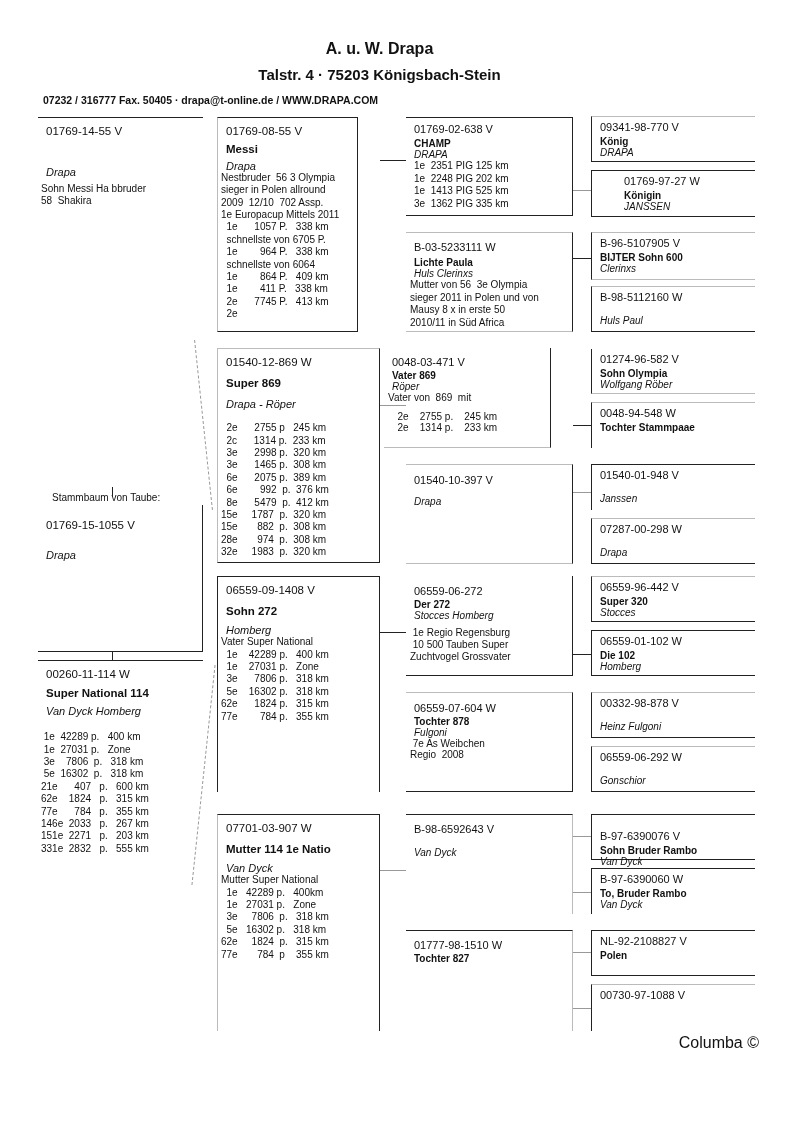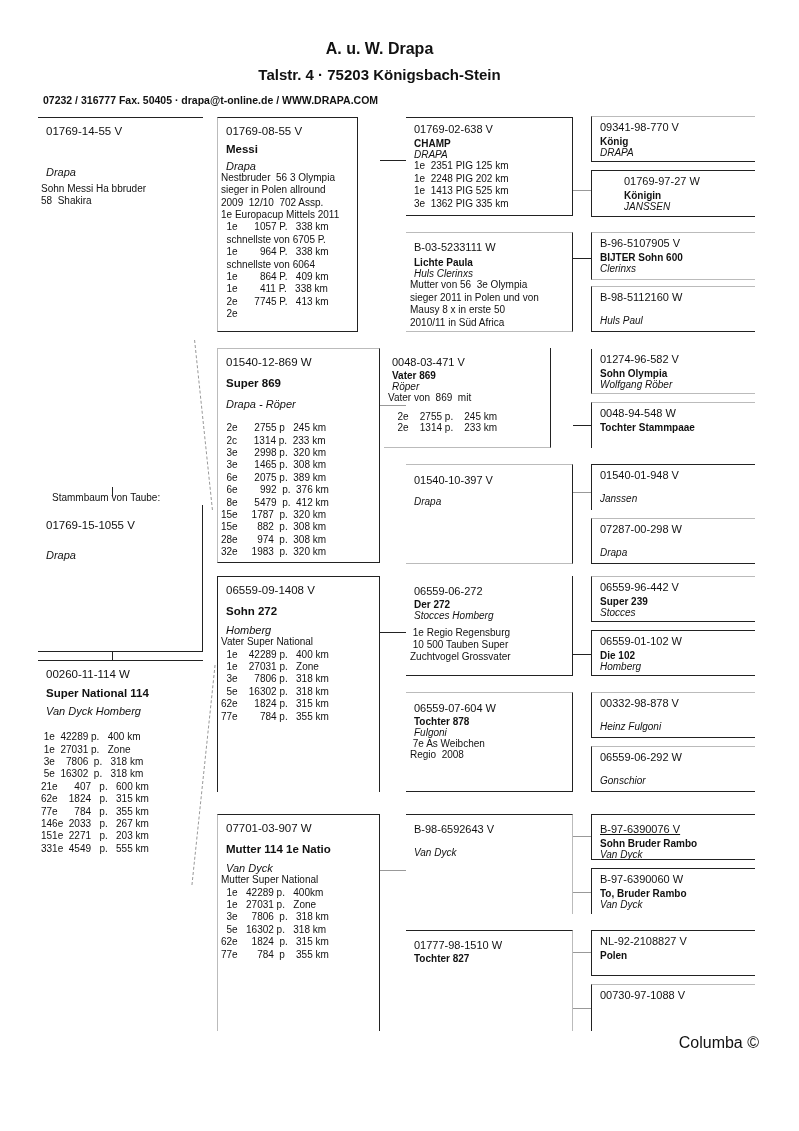--- a/index.html
+++ b/index.html
@@ -63,21 +63,21 @@
   <div style="margin-top:14px;">
     <div class="res"> 1e  42289 p.   400 km</div>
     <div class="res"> 1e  27031 p.   Zone</div>
     <div class="res"> 3e    7806  p.   318 km</div>
     <div class="res"> 5e  16302  p.   318 km</div>
     <div class="res">21e      407   p.   600 km</div>
     <div class="res">62e    1824   p.   315 km</div>
     <div class="res">77e      784   p.   355 km</div>
     <div class="res">146e  2033   p.   267 km</div>
     <div class="res">151e  2271   p.   203 km</div>
-    <div class="res">331e  4549   p.   555 km</div>
+    <div class="res">331e  2832   p.   555 km</div>
   </div>
 </div>
 
 <div class="dash" style="left:203px;top:340px;height:170px;transform:skewX(6deg);"></div>
 <div class="dash" style="left:203px;top:665px;height:220px;transform:skewX(-6deg);"></div>
 
 <div class="box bt br bb blg" style="left:217px;top:117px;width:141px;height:215px;">
   <div class="ring">01769-08-55 V</div>
   <div class="name">Messi</div>
   <div class="breeder" style="margin-top:5px;line-height:11px;">Drapa</div>
@@ -242,38 +242,38 @@
 <div class="box bl bt" style="left:591px;top:464px;width:164px;height:46px;">
   <div class="ring-s" style="margin-top:4px;">01540-01-948 V</div>
   <div class="breeder-s" style="margin-top:12px;">Janssen</div>
 </div>
 <div class="box bl bb btg" style="left:591px;top:518px;width:164px;height:46px;">
   <div class="ring-s" style="margin-top:4px;">07287-00-298 W</div>
   <div class="breeder-s" style="margin-top:12px;">Drapa</div>
 </div>
 <div class="box bl bb btg" style="left:591px;top:576px;width:164px;height:46px;">
   <div class="ring-s" style="margin-top:4px;">06559-96-442 V</div>
-  <div class="name-s">Super 239</div>
+  <div class="name-s">Super 320</div>
   <div class="breeder-s">Stocces</div>
 </div>
 <div class="box bl bb bt" style="left:591px;top:630px;width:164px;height:46px;">
   <div class="ring-s" style="margin-top:4px;">06559-01-102 W</div>
   <div class="name-s">Die 102</div>
   <div class="breeder-s">Homberg</div>
 </div>
 <div class="box bl bb btg" style="left:591px;top:692px;width:164px;height:46px;">
   <div class="ring-s" style="margin-top:4px;">00332-98-878 V</div>
   <div class="breeder-s" style="margin-top:12px;">Heinz Fulgoni</div>
 </div>
 <div class="box bl bb btg" style="left:591px;top:746px;width:164px;height:46px;">
   <div class="ring-s" style="margin-top:4px;">06559-06-292 W</div>
   <div class="breeder-s" style="margin-top:12px;">Gonschior</div>
 </div>
 <div class="box bl bb bt" style="left:591px;top:814px;width:164px;height:46px;">
-  <div class="ring-s" style="margin-top:8px;text-decoration:underline;">B-97-6390076 V</div>
+  <div class="ring-s" style="margin-top:15px;">B-97-6390076 V</div>
   <div class="name-s">Sohn  Bruder Rambo</div>
   <div class="breeder-s">Van Dyck</div>
 </div>
 <div class="box bl bt" style="left:591px;top:868px;width:164px;height:46px;">
   <div class="ring-s" style="margin-top:4px;">B-97-6390060 W</div>
   <div class="name-s">To, Bruder Rambo</div>
   <div class="breeder-s">Van Dyck</div>
 </div>
 <div class="box bl bb bt" style="left:591px;top:930px;width:164px;height:46px;">
   <div class="ring-s" style="margin-top:4px;">NL-92-2108827 V</div>

